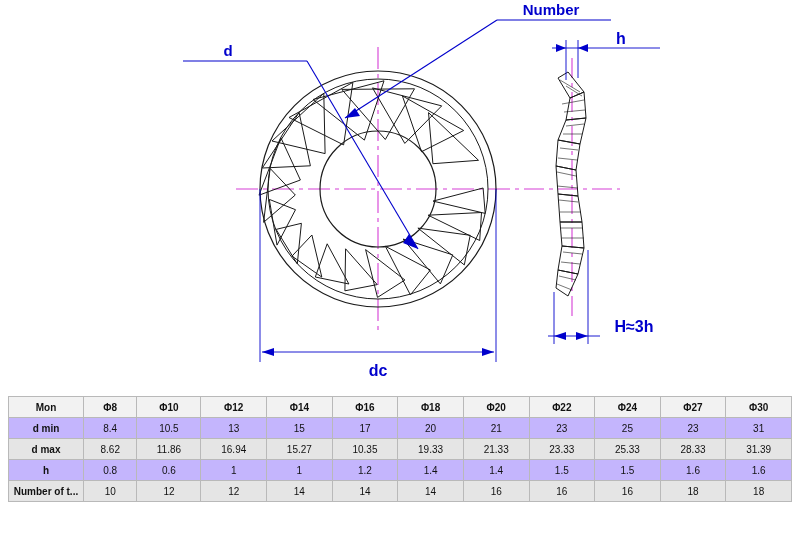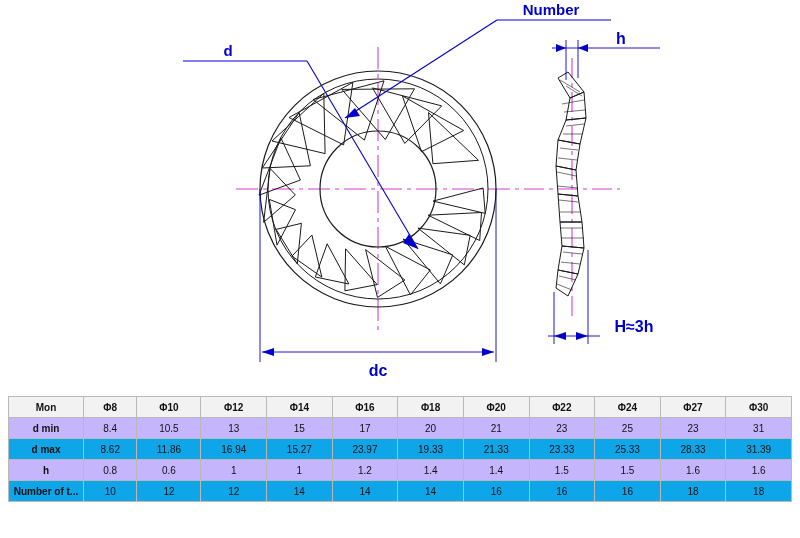--- a/index.html
+++ b/index.html
@@ -62,21 +62,21 @@
     width: 70px;
   }
   table.spec th.colhead {
     background: #f2f2f2;
     font-weight: bold;
   }
   table.spec tr.odd td {
     background: #c4b5fd;
   }
   table.spec tr.even td {
-    background: #0ea5e9;
+    background: #e5e5e5;
   }
 </style>
 </head>
 <body>
 
 <div id="stage">
 
   <svg id="drawing" viewBox="0 0 800 400">
 
     <g>
@@ -227,21 +227,21 @@
         <td>25</td>
         <td>23</td>
         <td>31</td>
       </tr>
       <tr class="even">
         <td class="rowhead">d max</td>
         <td>8.62</td>
         <td>11.86</td>
         <td>16.94</td>
         <td>15.27</td>
-        <td>23.97</td>
+        <td>10.35</td>
         <td>19.33</td>
         <td>21.33</td>
         <td>23.33</td>
         <td>25.33</td>
         <td>28.33</td>
         <td>31.39</td>
       </tr>
       <tr class="odd">
         <td class="rowhead">h</td>
         <td>0.8</td>

